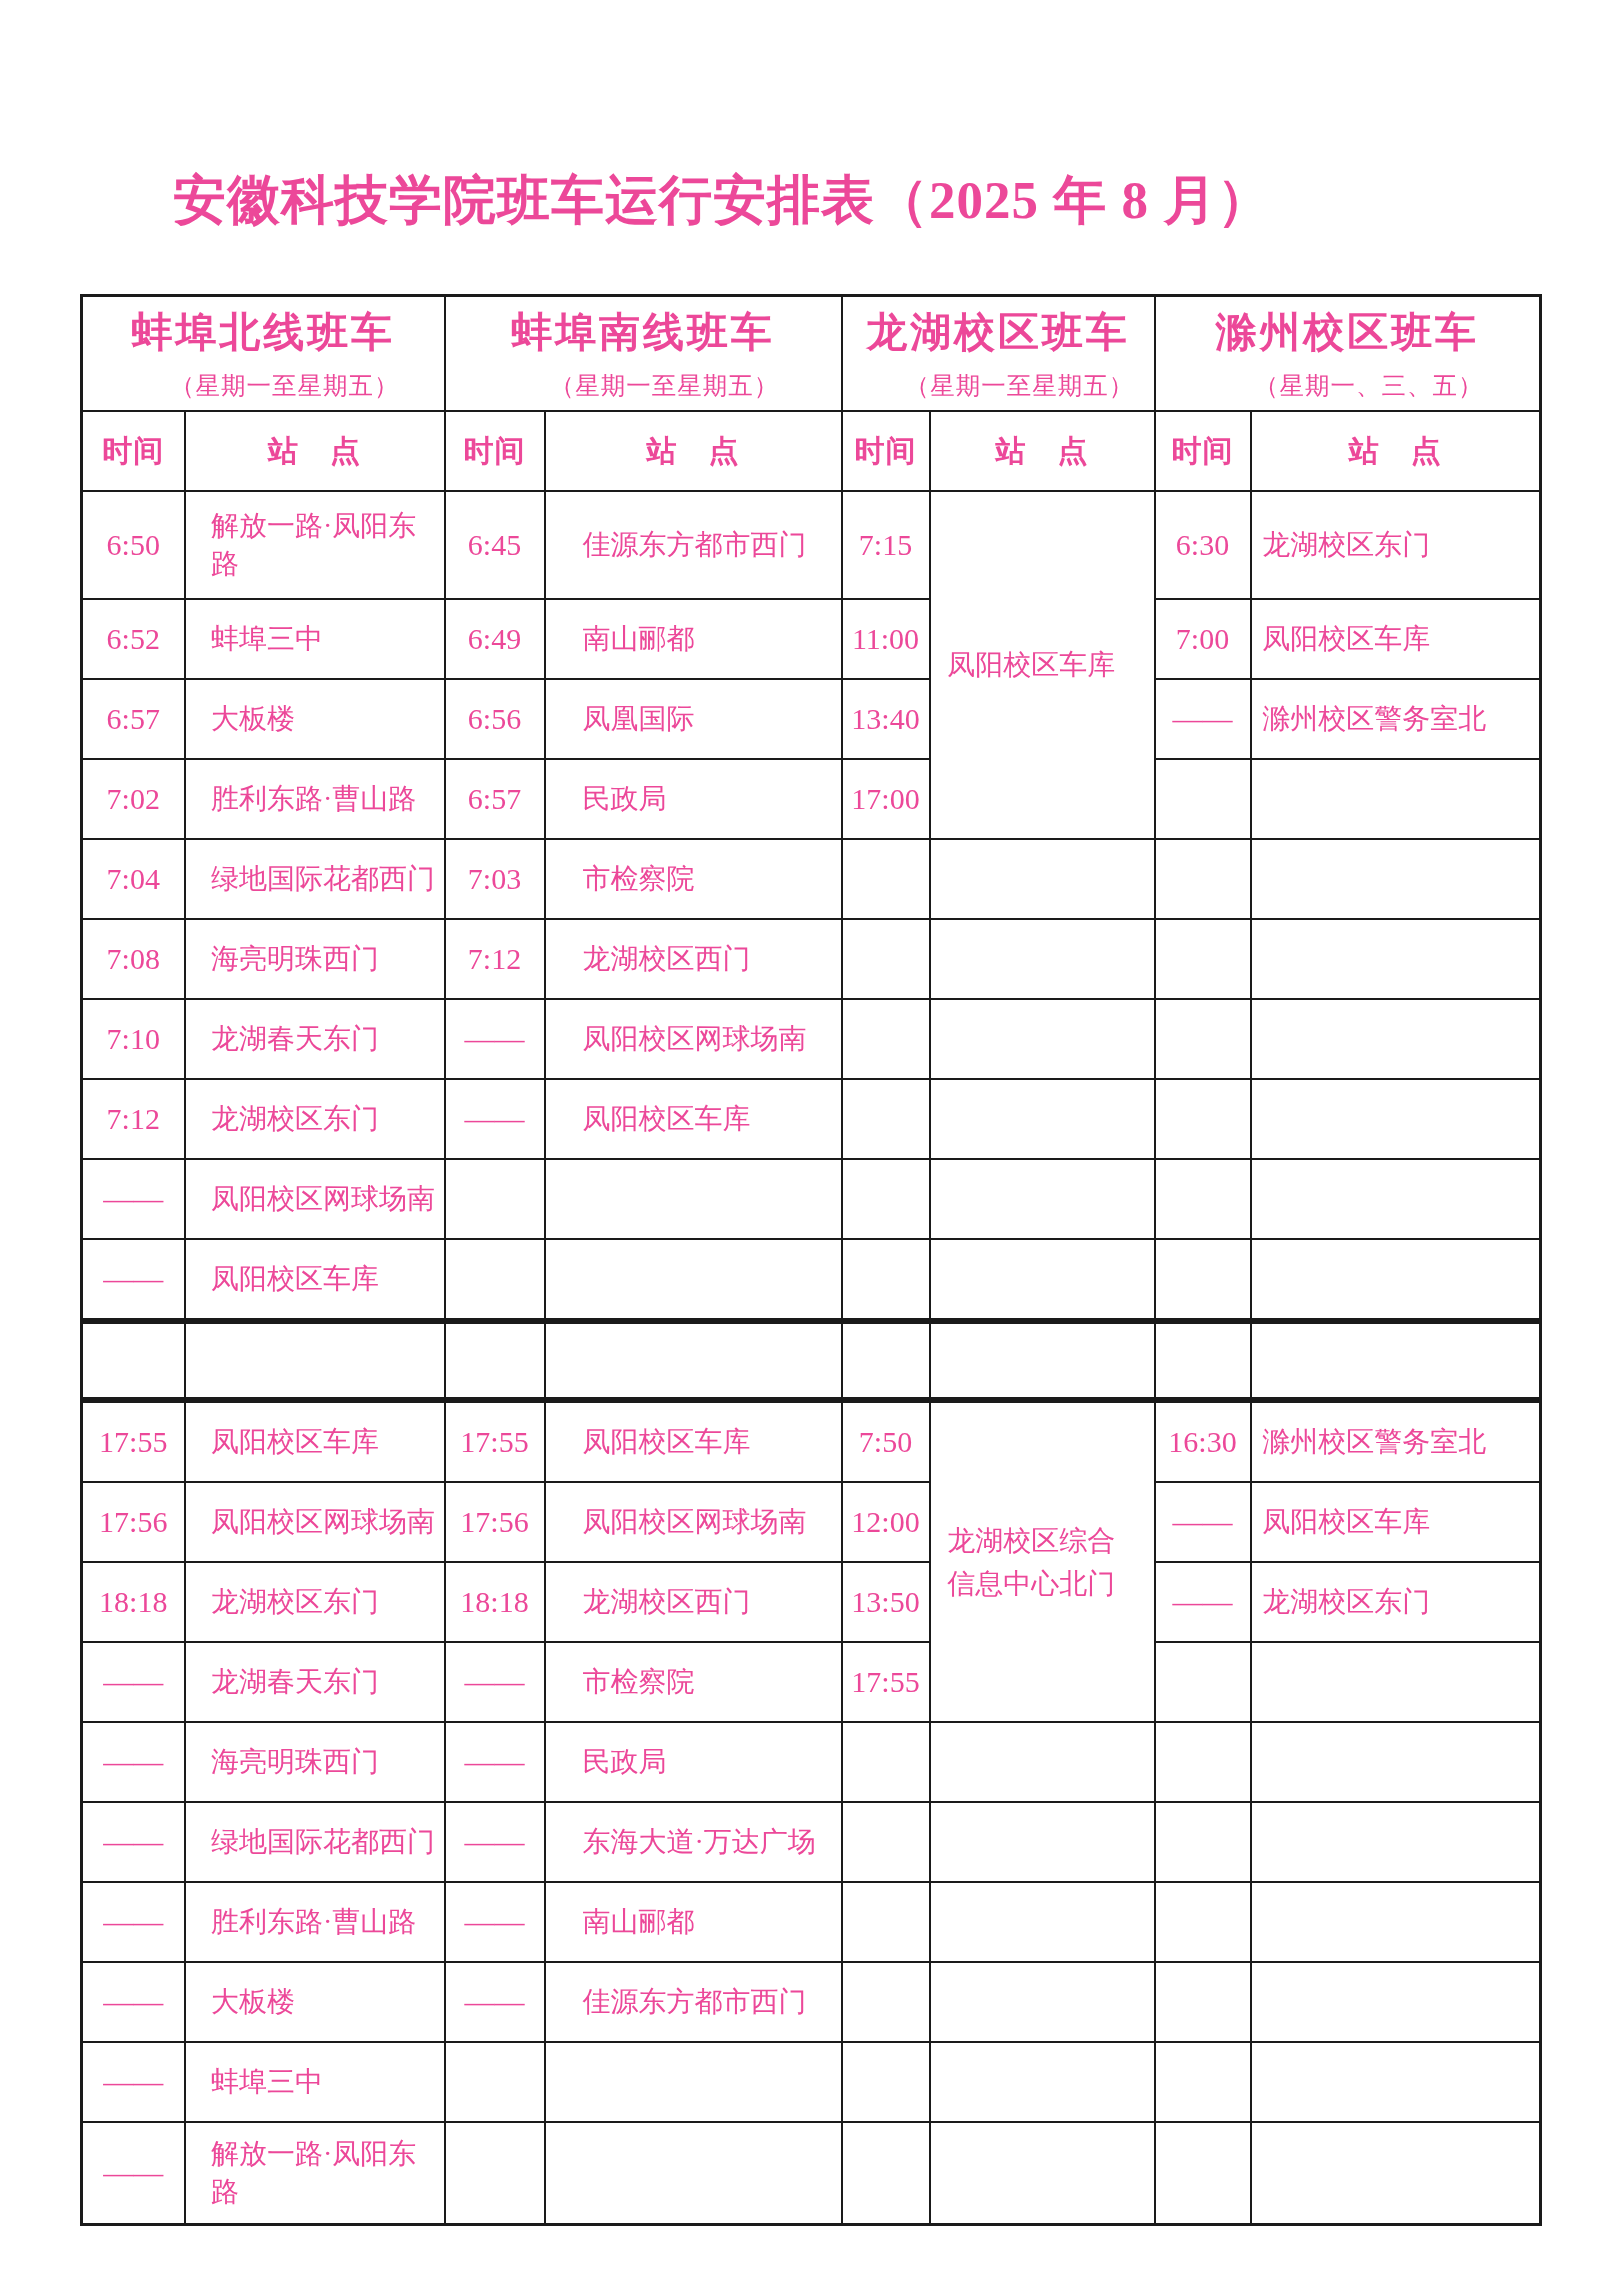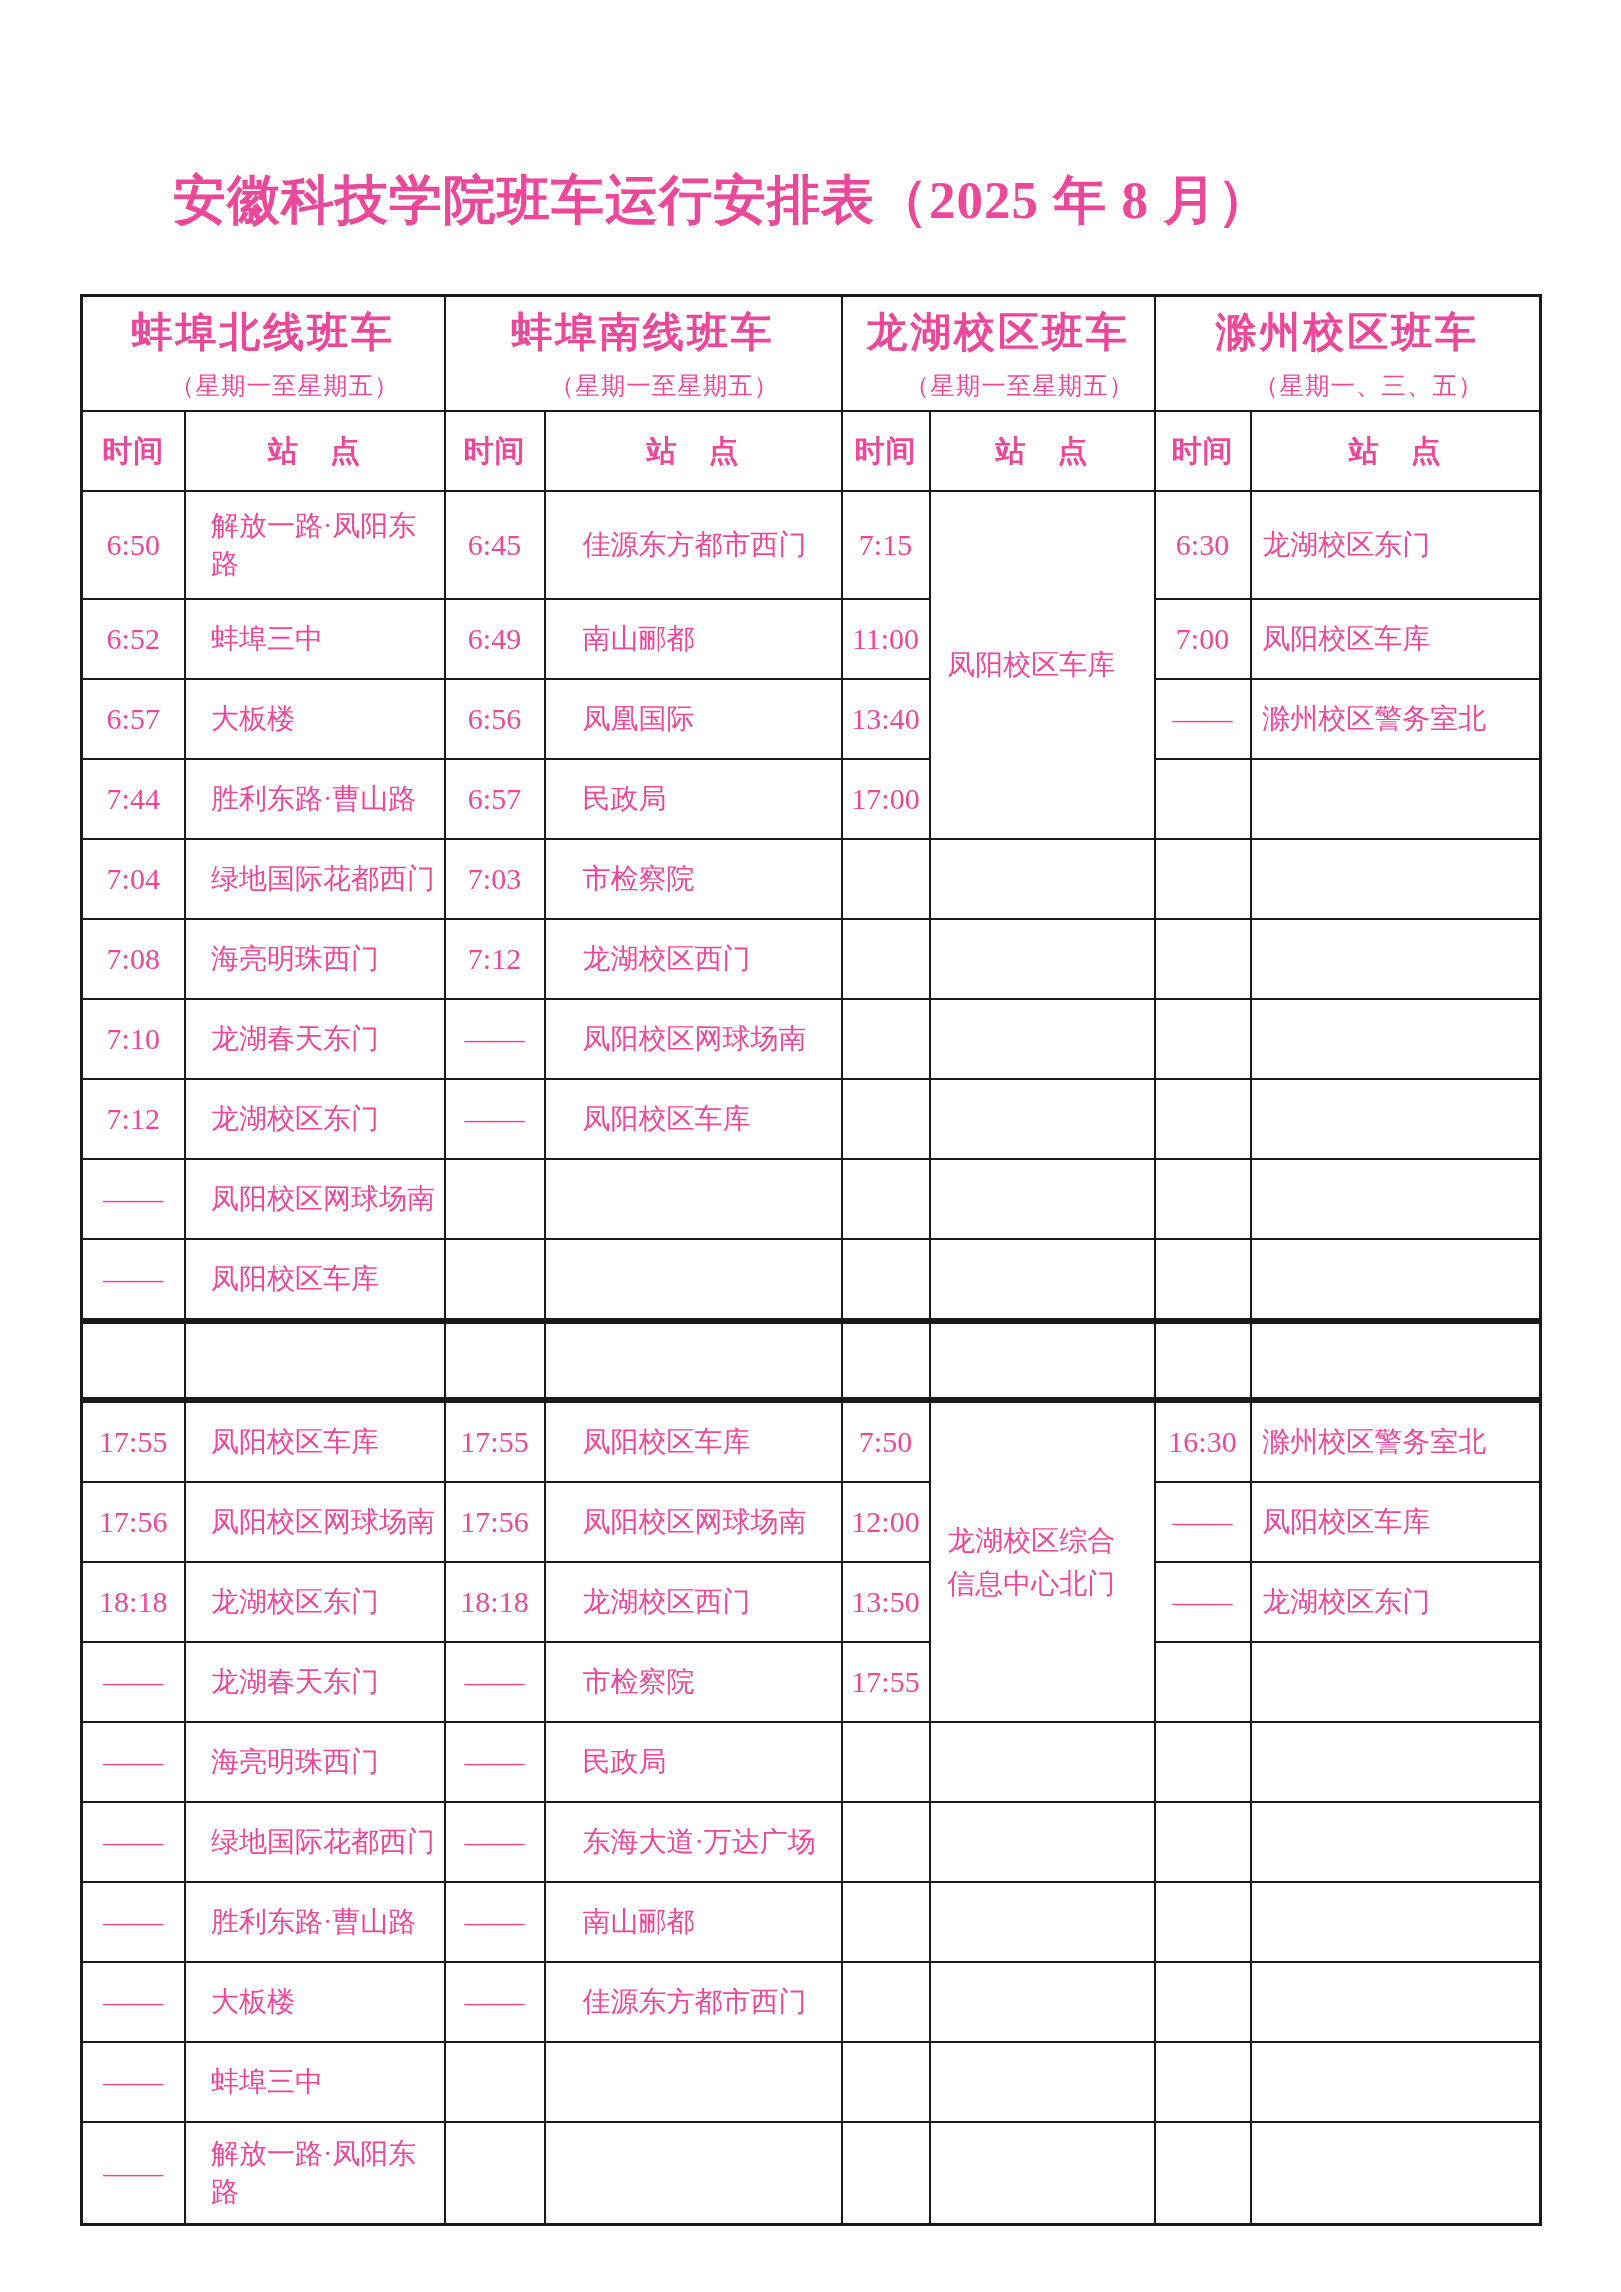--- a/index.html
+++ b/index.html
@@ -123,21 +123,21 @@
       <tr>
         <td class="t">6:57</td>
         <td class="s s1">大板楼</td>
         <td class="t">6:56</td>
         <td class="s s2">凤凰国际</td>
         <td class="t">13:40</td>
         <td class="t">——</td>
         <td class="s s4">滁州校区警务室北</td>
       </tr>
       <tr>
-        <td class="t">7:44</td>
+        <td class="t">7:02</td>
         <td class="s s1">胜利东路·曹山路</td>
         <td class="t">6:57</td>
         <td class="s s2">民政局</td>
         <td class="t">17:00</td>
         <td class="t"></td>
         <td class="s s4"></td>
       </tr>
       <tr>
         <td class="t">7:04</td>
         <td class="s s1">绿地国际花都西门</td>

